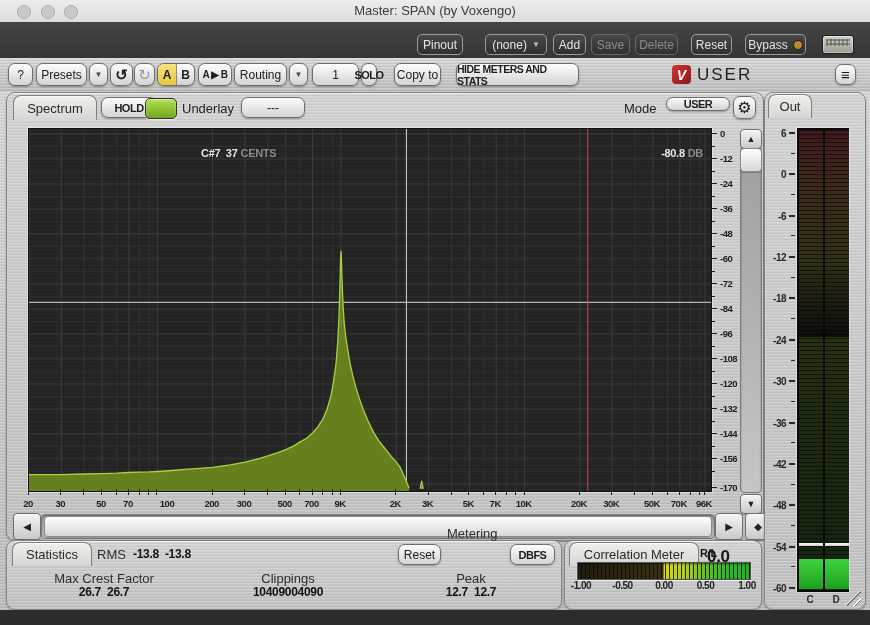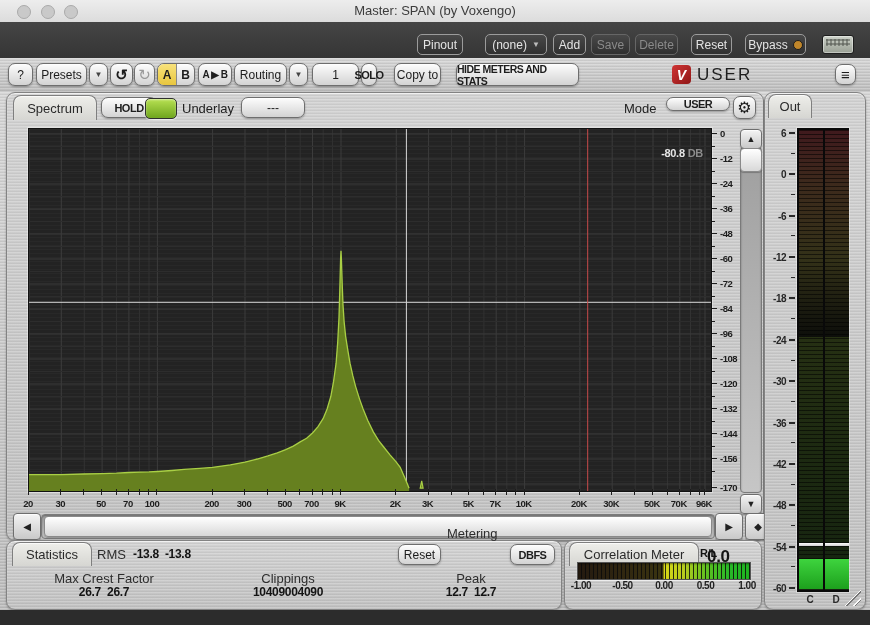--- a/index.html
+++ b/index.html
@@ -263,20 +263,23 @@
           <line x1="0" y1="330.0" x2="682" y2="330.0" stroke="#3a3a3a" stroke-width="1"></line>
           <line x1="0" y1="342.5" x2="682" y2="342.5" stroke="#2d2d2d" stroke-width="1"></line>
           <line x1="0" y1="355.0" x2="682" y2="355.0" stroke="#3a3a3a" stroke-width="1"></line>
           <line x1="377.4" y1="0" x2="377.4" y2="362" stroke="#d7d7d7" stroke-width="1"></line>
           <line x1="0" y1="173.3" x2="682" y2="173.3" stroke="#d7d7d7" stroke-width="1"></line>
           <path d="M0.0,362 L0.0,345.6 L32.3,345.6 L55.3,345.0 L73.1,344.6 L87.6,344.2 L99.9,343.5 L110.6,343.1 L120.0,342.9 L128.4,342.5 L142.9,341.5 L155.2,340.4 L170.7,339.4 L183.6,338.3 L201.4,335.8 L216.0,333.1 L228.3,330.0 L238.9,326.9 L248.3,323.8 L256.7,320.6 L264.3,317.1 L271.2,312.9 L277.6,309.2 L283.5,304.0 L289.0,297.7 L294.2,289.4 L298.1,280.0 L301.8,267.5 L304.5,252.9 L307.1,234.2 L308.7,213.3 L310.0,188.3 L310.8,161.3 L311.6,130.0 L312.0,121.7 L312.4,130.0 L313.2,155.0 L314.0,175.8 L315.1,192.5 L316.6,207.1 L318.9,221.7 L321.0,234.2 L323.8,246.7 L326.5,257.1 L330.4,269.6 L334.1,280.0 L338.8,291.5 L344.3,302.9 L349.5,311.3 L354.3,317.5 L361.0,325.8 L367.3,333.1 L371.2,338.3 L374.9,346.7 L378.4,355.0 L380.1,359.2 L380.1,362 Z" fill="#66801f"></path>
           <path d="M0.0,345.6 32.3,345.6 L55.3,345.0 L73.1,344.6 L87.6,344.2 L99.9,343.5 L110.6,343.1 L120.0,342.9 L128.4,342.5 L142.9,341.5 L155.2,340.4 L170.7,339.4 L183.6,338.3 L201.4,335.8 L216.0,333.1 L228.3,330.0 L238.9,326.9 L248.3,323.8 L256.7,320.6 L264.3,317.1 L271.2,312.9 L277.6,309.2 L283.5,304.0 L289.0,297.7 L294.2,289.4 L298.1,280.0 L301.8,267.5 L304.5,252.9 L307.1,234.2 L308.7,213.3 L310.0,188.3 L310.8,161.3 L311.6,130.0 L312.0,121.7 L312.4,130.0 L313.2,155.0 L314.0,175.8 L315.1,192.5 L316.6,207.1 L318.9,221.7 L321.0,234.2 L323.8,246.7 L326.5,257.1 L330.4,269.6 L334.1,280.0 L338.8,291.5 L344.3,302.9 L349.5,311.3 L354.3,317.5 L361.0,325.8 L367.3,333.1 L371.2,338.3 L374.9,346.7 L378.4,355.0 L380.1,359.2" fill="none" stroke="#a9cf45" stroke-width="1.3"></path>
           <path d="M391.2,359.2 L392.7,351.9 L394.1,359.2 Z" fill="#66801f" stroke="#a9cf45" stroke-width="1.2"></path>
           <line x1="558.7" y1="0" x2="558.7" y2="362" stroke="#c84a4a" stroke-width="1"></line>
         </svg>
+      <div class="readout" style="left:150px">
+        <span>C#7  37</span><span class="unit">CENTS</span>
+      </div>
       <div class="readout" style="right:8px">
         <span>-80.8</span><span class="unit">DB</span>
       </div>
     </div>
 
     <div class="abs" id="db-axis" style="left:712px;top:36px;width:29px;height:364px">
         <div style="position:absolute;left:0;top:17.5px;width:3px;height:1px;background:#1d1d1d"></div>
         <div style="position:absolute;left:0;top:42.5px;width:3px;height:1px;background:#1d1d1d"></div>
         <div style="position:absolute;left:0;top:67.5px;width:3px;height:1px;background:#1d1d1d"></div>
         <div style="position:absolute;left:0;top:92.5px;width:3px;height:1px;background:#1d1d1d"></div>
@@ -338,21 +341,21 @@
         <div class="axis-lab" style="left:32.3px;top:9px">30</div>
         <div class="tick" style="left:55.3px;top:0;height:6px"></div>
         <div class="tick" style="left:73.1px;top:0;height:6px"></div>
         <div class="axis-lab" style="left:73.1px;top:9px">50</div>
         <div class="tick" style="left:87.6px;top:0;height:6px"></div>
         <div class="tick" style="left:99.9px;top:0;height:6px"></div>
         <div class="axis-lab" style="left:99.9px;top:9px">70</div>
         <div class="tick" style="left:110.6px;top:0;height:6px"></div>
         <div class="tick" style="left:120.0px;top:0;height:6px"></div>
         <div class="tick" style="left:128.4px;top:0;height:6px"></div>
-        <div class="axis-lab" style="left:124px;top:9px">100</div>
+        <div class="axis-lab" style="left:139px;top:9px">100</div>
         <div class="tick" style="left:183.6px;top:0;height:6px"></div>
         <div class="axis-lab" style="left:183.6px;top:9px">200</div>
         <div class="tick" style="left:216.0px;top:0;height:6px"></div>
         <div class="axis-lab" style="left:216.0px;top:9px">300</div>
         <div class="tick" style="left:238.9px;top:0;height:6px"></div>
         <div class="tick" style="left:256.7px;top:0;height:6px"></div>
         <div class="axis-lab" style="left:256.7px;top:9px">500</div>
         <div class="tick" style="left:271.2px;top:0;height:6px"></div>
         <div class="tick" style="left:283.5px;top:0;height:6px"></div>
         <div class="axis-lab" style="left:283.5px;top:9px">700</div>

